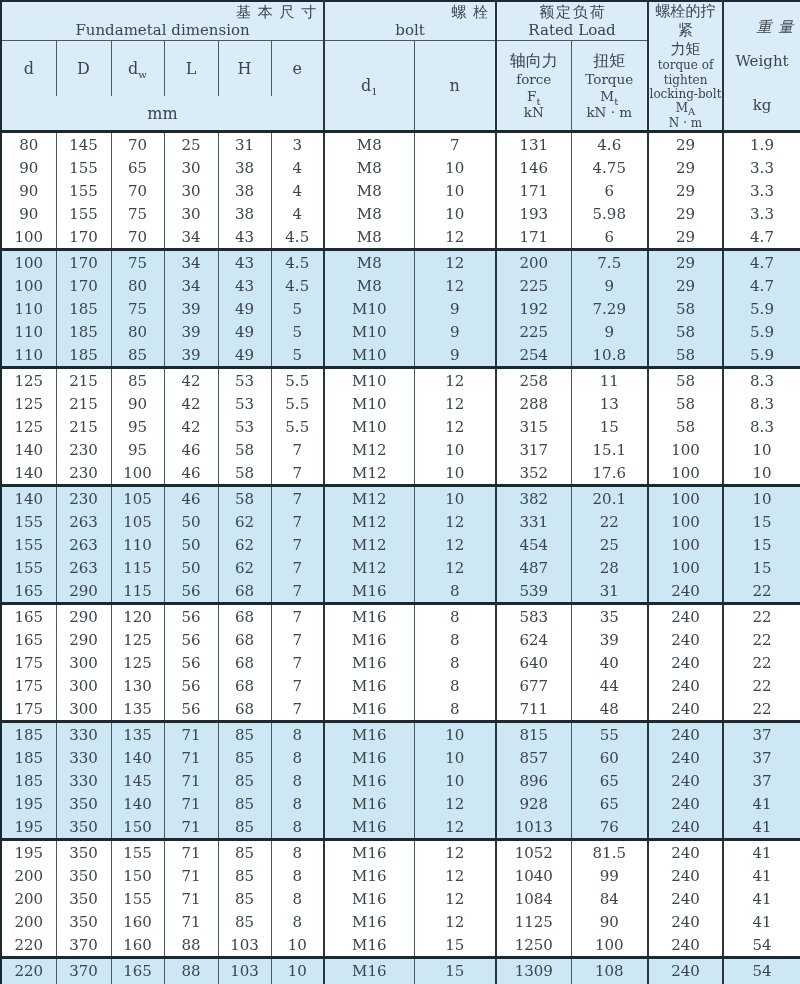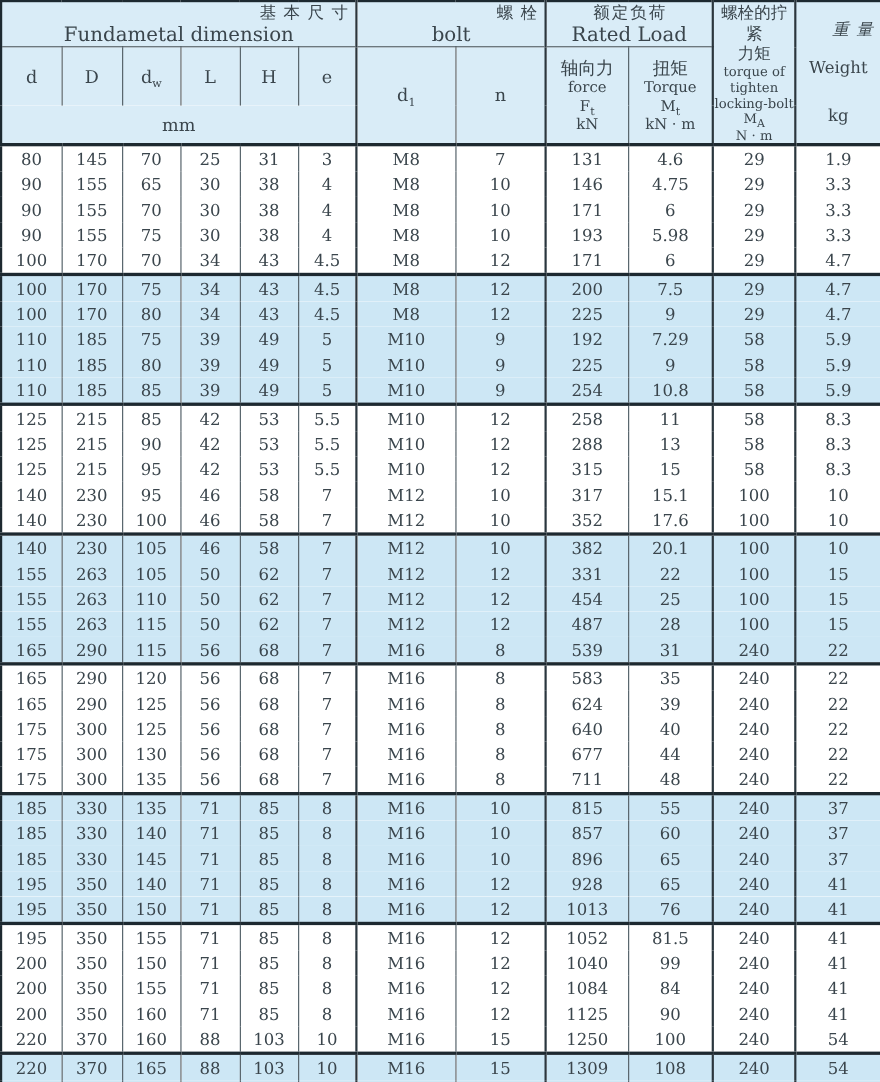--- a/index.html
+++ b/index.html
@@ -18,21 +18,21 @@
   table{border:2px solid #1d2930;border-bottom-width:4px;}
   thead th{background:#d9ecf7;}
   thead tr.rowA th{border-bottom:1px solid #49575f;}
   thead th.span-full{border-bottom:none;}
   thead{border-bottom:3px solid #1d2930;}
   .rowA th{height:38px;font-size:15px;}
   .rowB th{height:42px;font-size:16px;}
   .rowC th{height:34px;font-size:16px;}
   .zh{letter-spacing:.45em;text-indent:.45em;display:block;line-height:1.25;text-align:right;}
   .zh-tight{letter-spacing:.12em;text-indent:.12em;display:block;line-height:1.25;}
-  .en{display:block;line-height:1.2;font-size:18px;}
+  .en{display:block;line-height:1.2;font-size:15px;}
   sub{font-size:10px;line-height:0;}
   td{height:23px;font-size:15px;}
   tr.shaded td{background:#cde7f5;}
   tbody tr.group-start td{border-top:3px solid #1d2930;}
   
   .gb{border-left-width:2px;border-left-color:#2a363e;}
   td:nth-child(7),td:nth-child(9),td:nth-child(11),td:nth-child(12){
     border-left-width:2px;border-left-color:#2a363e;}
   .small-head{font-size:12px;line-height:1.3;}
   .mid-head{font-size:13.5px;line-height:1.35;}

